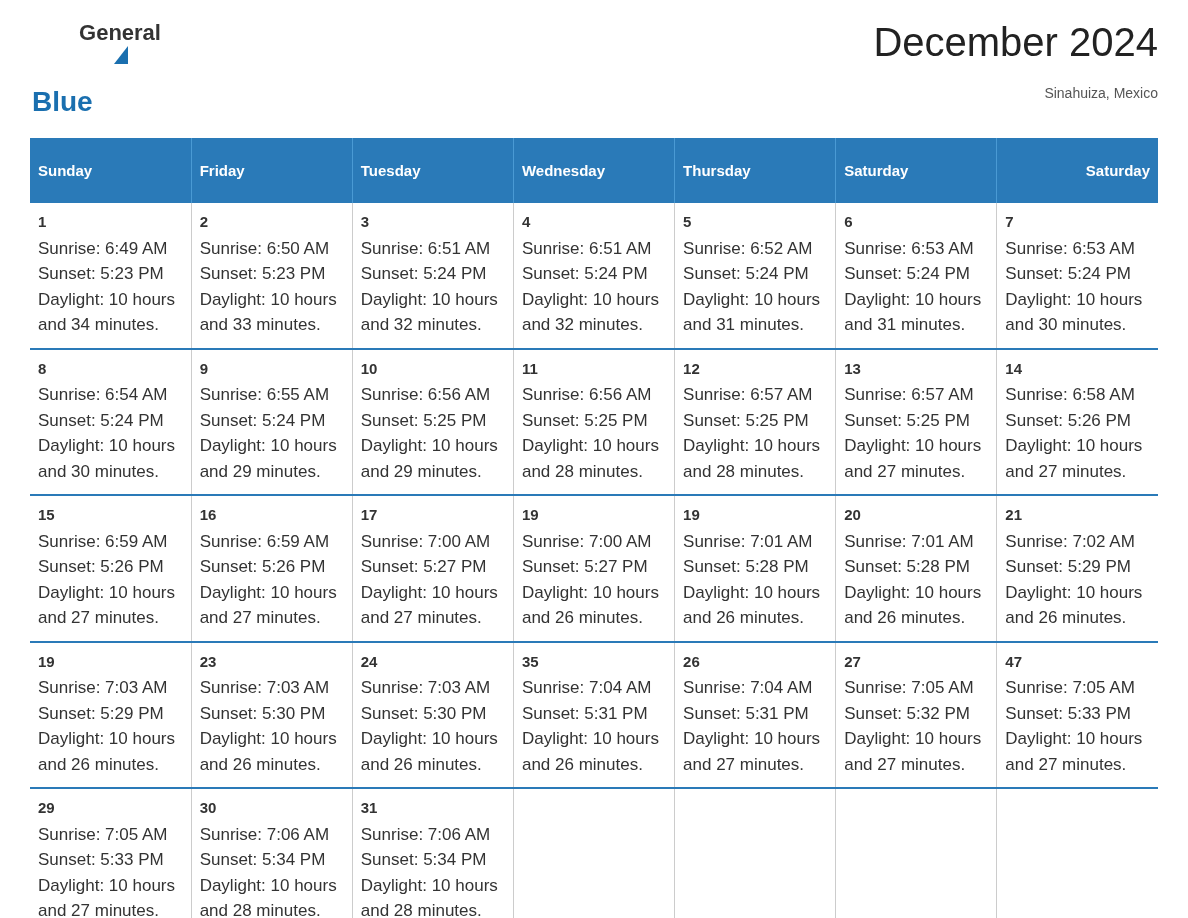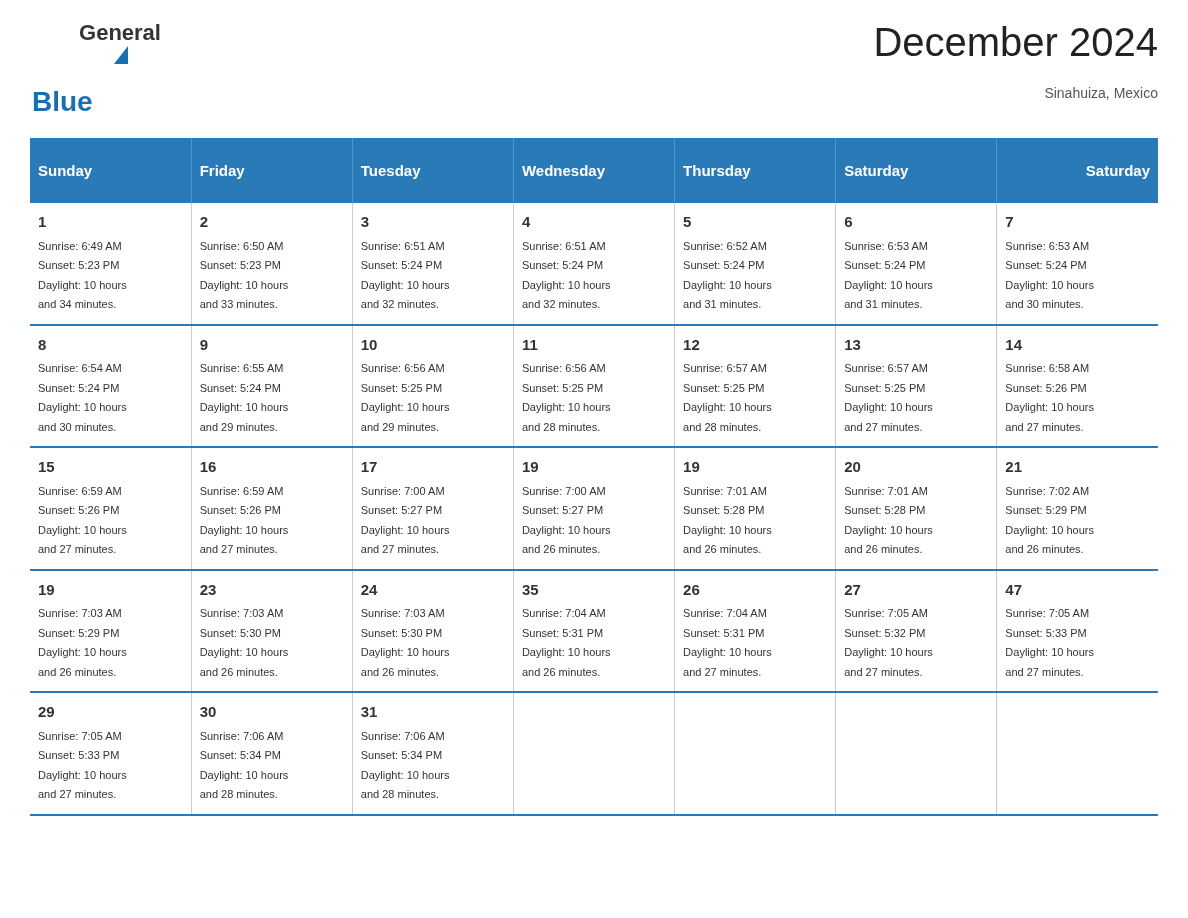--- a/index.html
+++ b/index.html
@@ -84,21 +84,21 @@
     tbody tr td:last-child {
       border-right: none;
     }
     .day-num {
       font-size: 15px;
       font-weight: bold;
       display: block;
       margin-bottom: 2px;
     }
     .day-info {
-      font-size: 11px;
+      font-size: 17px;
       color: #333;
     }
     .empty-cell {
       background: #fff;
     }
   </style>
 </head>
 <body>
 
 <div class="header">

